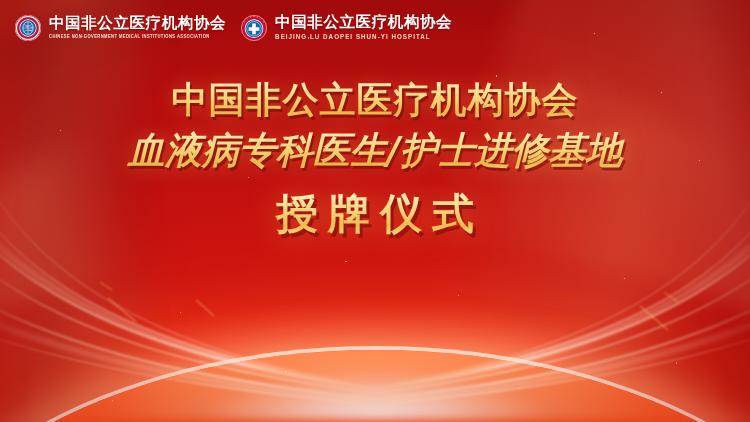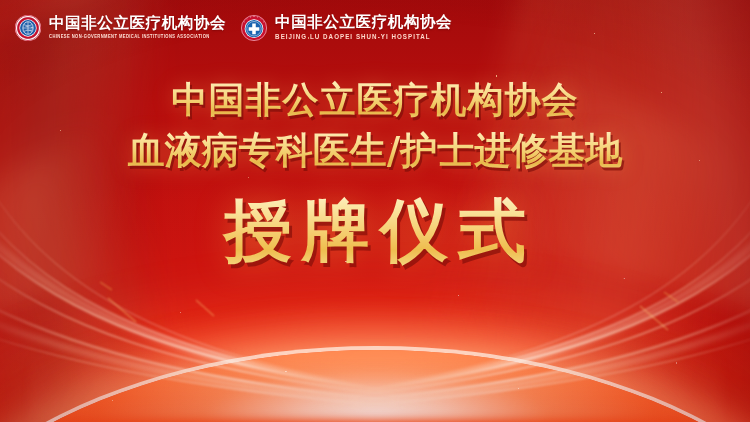--- a/index.html
+++ b/index.html
@@ -133,23 +133,23 @@
     font-family:"DejaVu Sans","Liberation Sans",sans-serif;
     font-weight:700;white-space:nowrap;
   }
   .t1,.t2{
     font-size:36px;letter-spacing:1px;
     background:linear-gradient(180deg,#fff4cf 0%,#fbe29a 26%,#f3cf6f 52%,#e8b84a 74%,#f7dc93 100%);
     -webkit-background-clip:text;background-clip:text;color:transparent;
     filter:drop-shadow(2px 3px 0 rgba(120,12,8,.62)) drop-shadow(0 0 10px rgba(255,190,90,.28));
   }
   .t1{top:76px;}
-  .t2{top:126px;font-size:37px;letter-spacing:0px;}
+  .t2{top:126px;font-size:37px;letter-spacing:0px;font-style:italic;}
   .t3{
-    top:186px;font-size:68px;letter-spacing:10px;
+    top:186px;font-size:42px;letter-spacing:10px;
     background:linear-gradient(180deg,#fff6d6 0%,#fbe7a6 22%,#f6d075 48%,#eebd4e 70%,#fae39b 100%);
     -webkit-background-clip:text;background-clip:text;color:transparent;
     filter:drop-shadow(3px 4px 0 rgba(125,12,8,.62)) drop-shadow(0 0 16px rgba(255,185,80,.34));
     text-indent:10px;
   }
 </style>
 </head>
 <body>
 
 <div id="stage">

